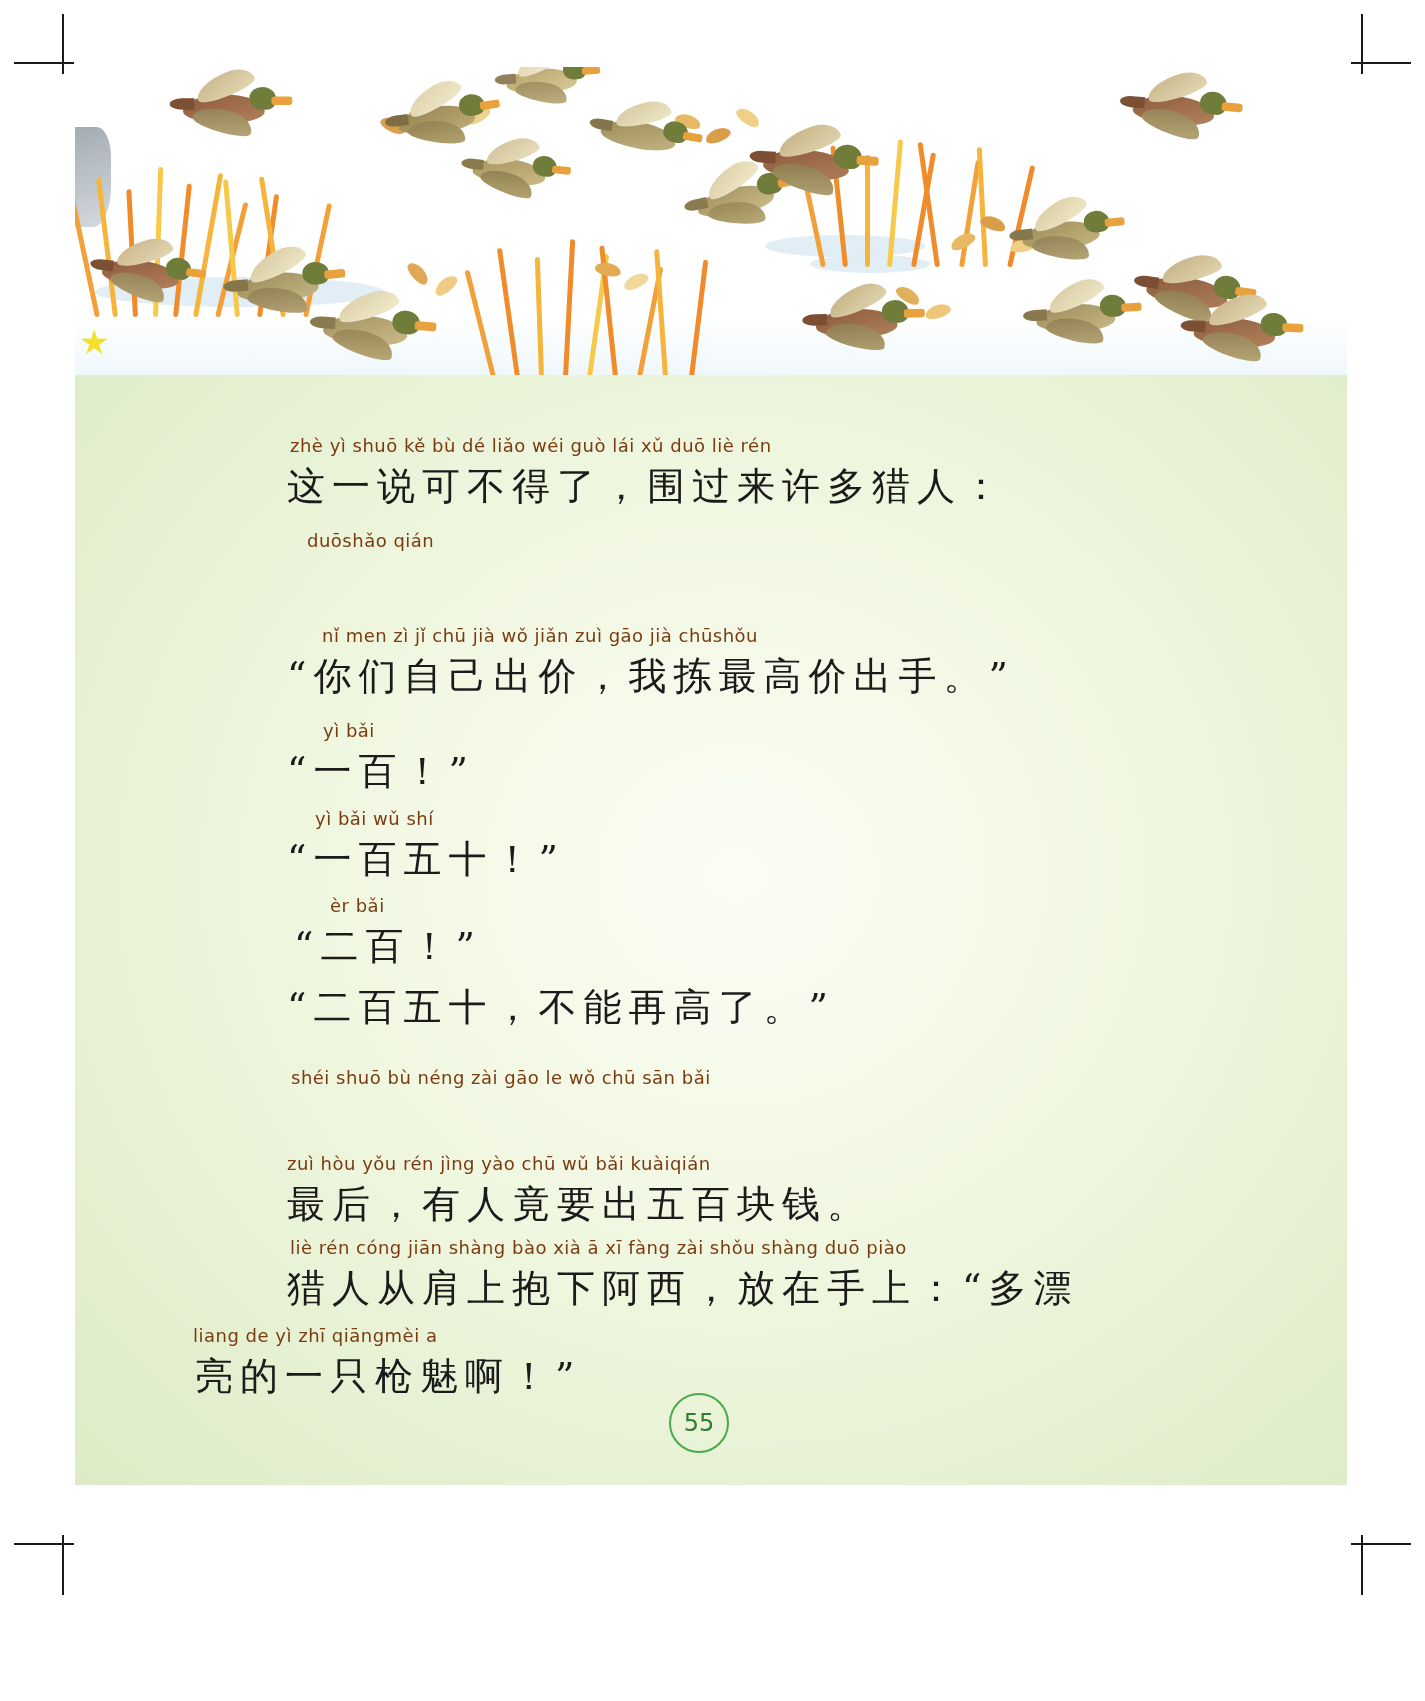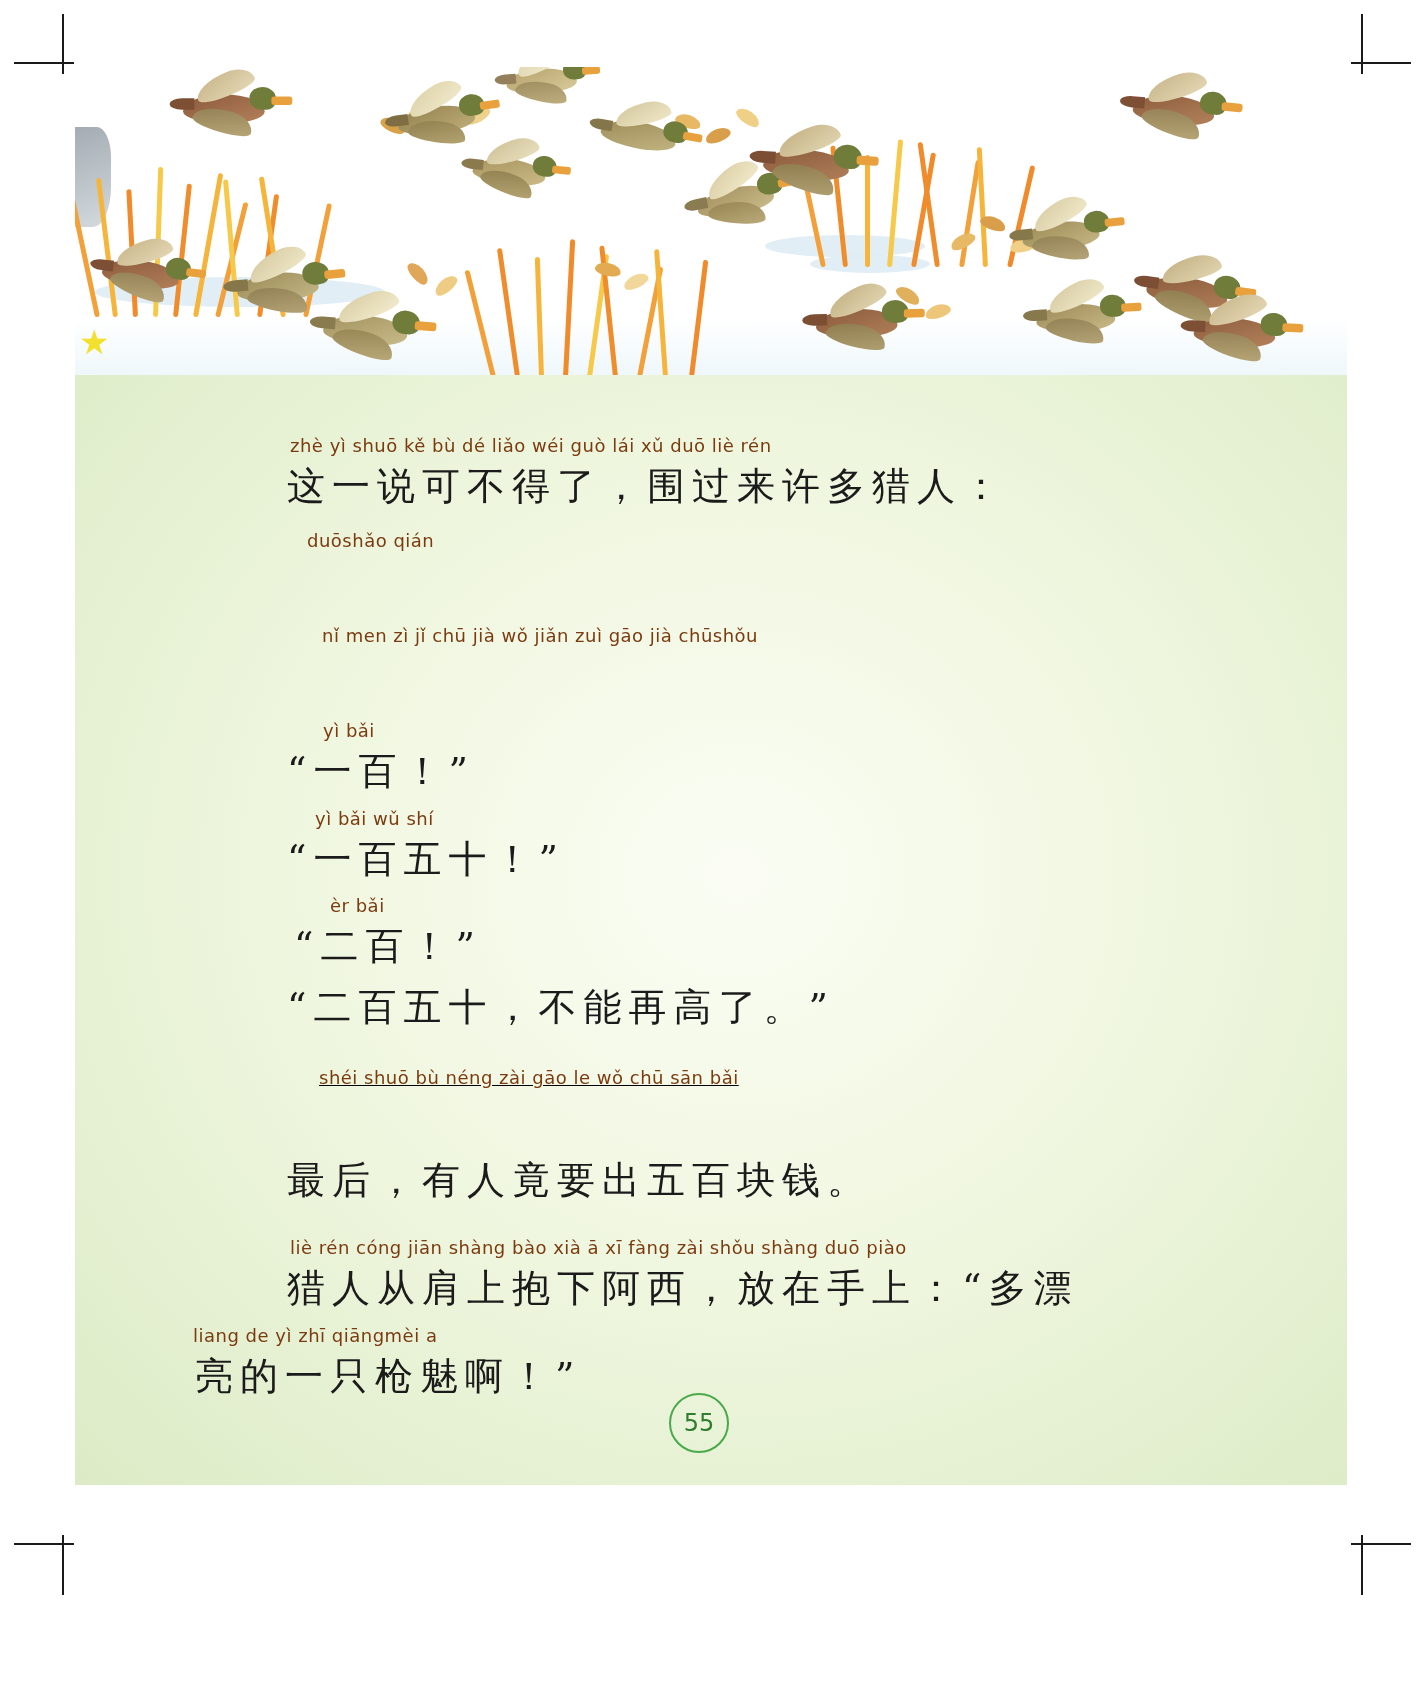--- a/index.html
+++ b/index.html
@@ -399,20 +399,21 @@
         <div class="ruby-row">zhè  yì  shuō kě  bù  dé liǎo      wéi guò lái  xǔ duō liè  rén</div>
         <div class="han-row" style="margin-left:-3px;">这一说可不得了，围过来许多猎人：</div>
       </div>
 
       <div class="line" style="left:232px;top:155px;">
         <div class="ruby-row">duōshǎo qián</div>
       </div>
 
       <div class="line" style="left:247px;top:250px;">
         <div class="ruby-row">nǐ men zì   jǐ  chū jià        wǒ jiǎn zuì gāo jià chūshǒu</div>
+        <div class="han-row" style="margin-left:-35px;">“你们自己出价，我拣最高价出手。”</div>
       </div>
 
       <div class="line" style="left:248px;top:345px;">
         <div class="ruby-row">yì   bǎi</div>
         <div class="han-row" style="margin-left:-36px;">“一百！”</div>
       </div>
 
       <div class="line" style="left:240px;top:433px;">
         <div class="ruby-row">yì  bǎi wǔ shí</div>
         <div class="han-row" style="margin-left:-28px;">“一百五十！”</div>
@@ -420,25 +421,26 @@
 
       <div class="line" style="left:255px;top:520px;">
         <div class="ruby-row">èr  bǎi</div>
         <div class="han-row" style="margin-left:-36px;">“二百！”</div>
       </div>
 
       <div class="line" style="left:240px;top:605px;">
         <div class="han-row" style="margin-left:-28px;">“二百五十，不能再高了。”</div>
       </div>
 
-      <div class="line" style="left:244px;top:692px;text-decoration:underline;">
+      <div class="line" style="left:216px;top:692px;">
         <div class="ruby-row">shéi shuō bù néng zài gāo  le        wǒ chū sān bǎi</div>
       </div>
 
       <div class="line" style="left:212px;top:778px;">
+        <div class="ruby-row">zuì hòu       yǒu rén jìng yào chū wǔ  bǎi kuàiqián</div>
         <div class="han-row" style="margin-left:0px;">最后，有人竟要出五百块钱。</div>
       </div>
 
       <div class="line" style="left:215px;top:862px;">
         <div class="ruby-row">liè   rén cóng jiān shàng bào  xià   ā    xī      fàng zài shǒu shàng          duō piào</div>
         <div class="han-row" style="margin-left:-3px;">猎人从肩上抱下阿西，放在手上：“多漂</div>
       </div>
 
       <div class="line" style="left:118px;top:950px;">
         <div class="ruby-row">liang de   yì  zhī qiāngmèi  a</div>

